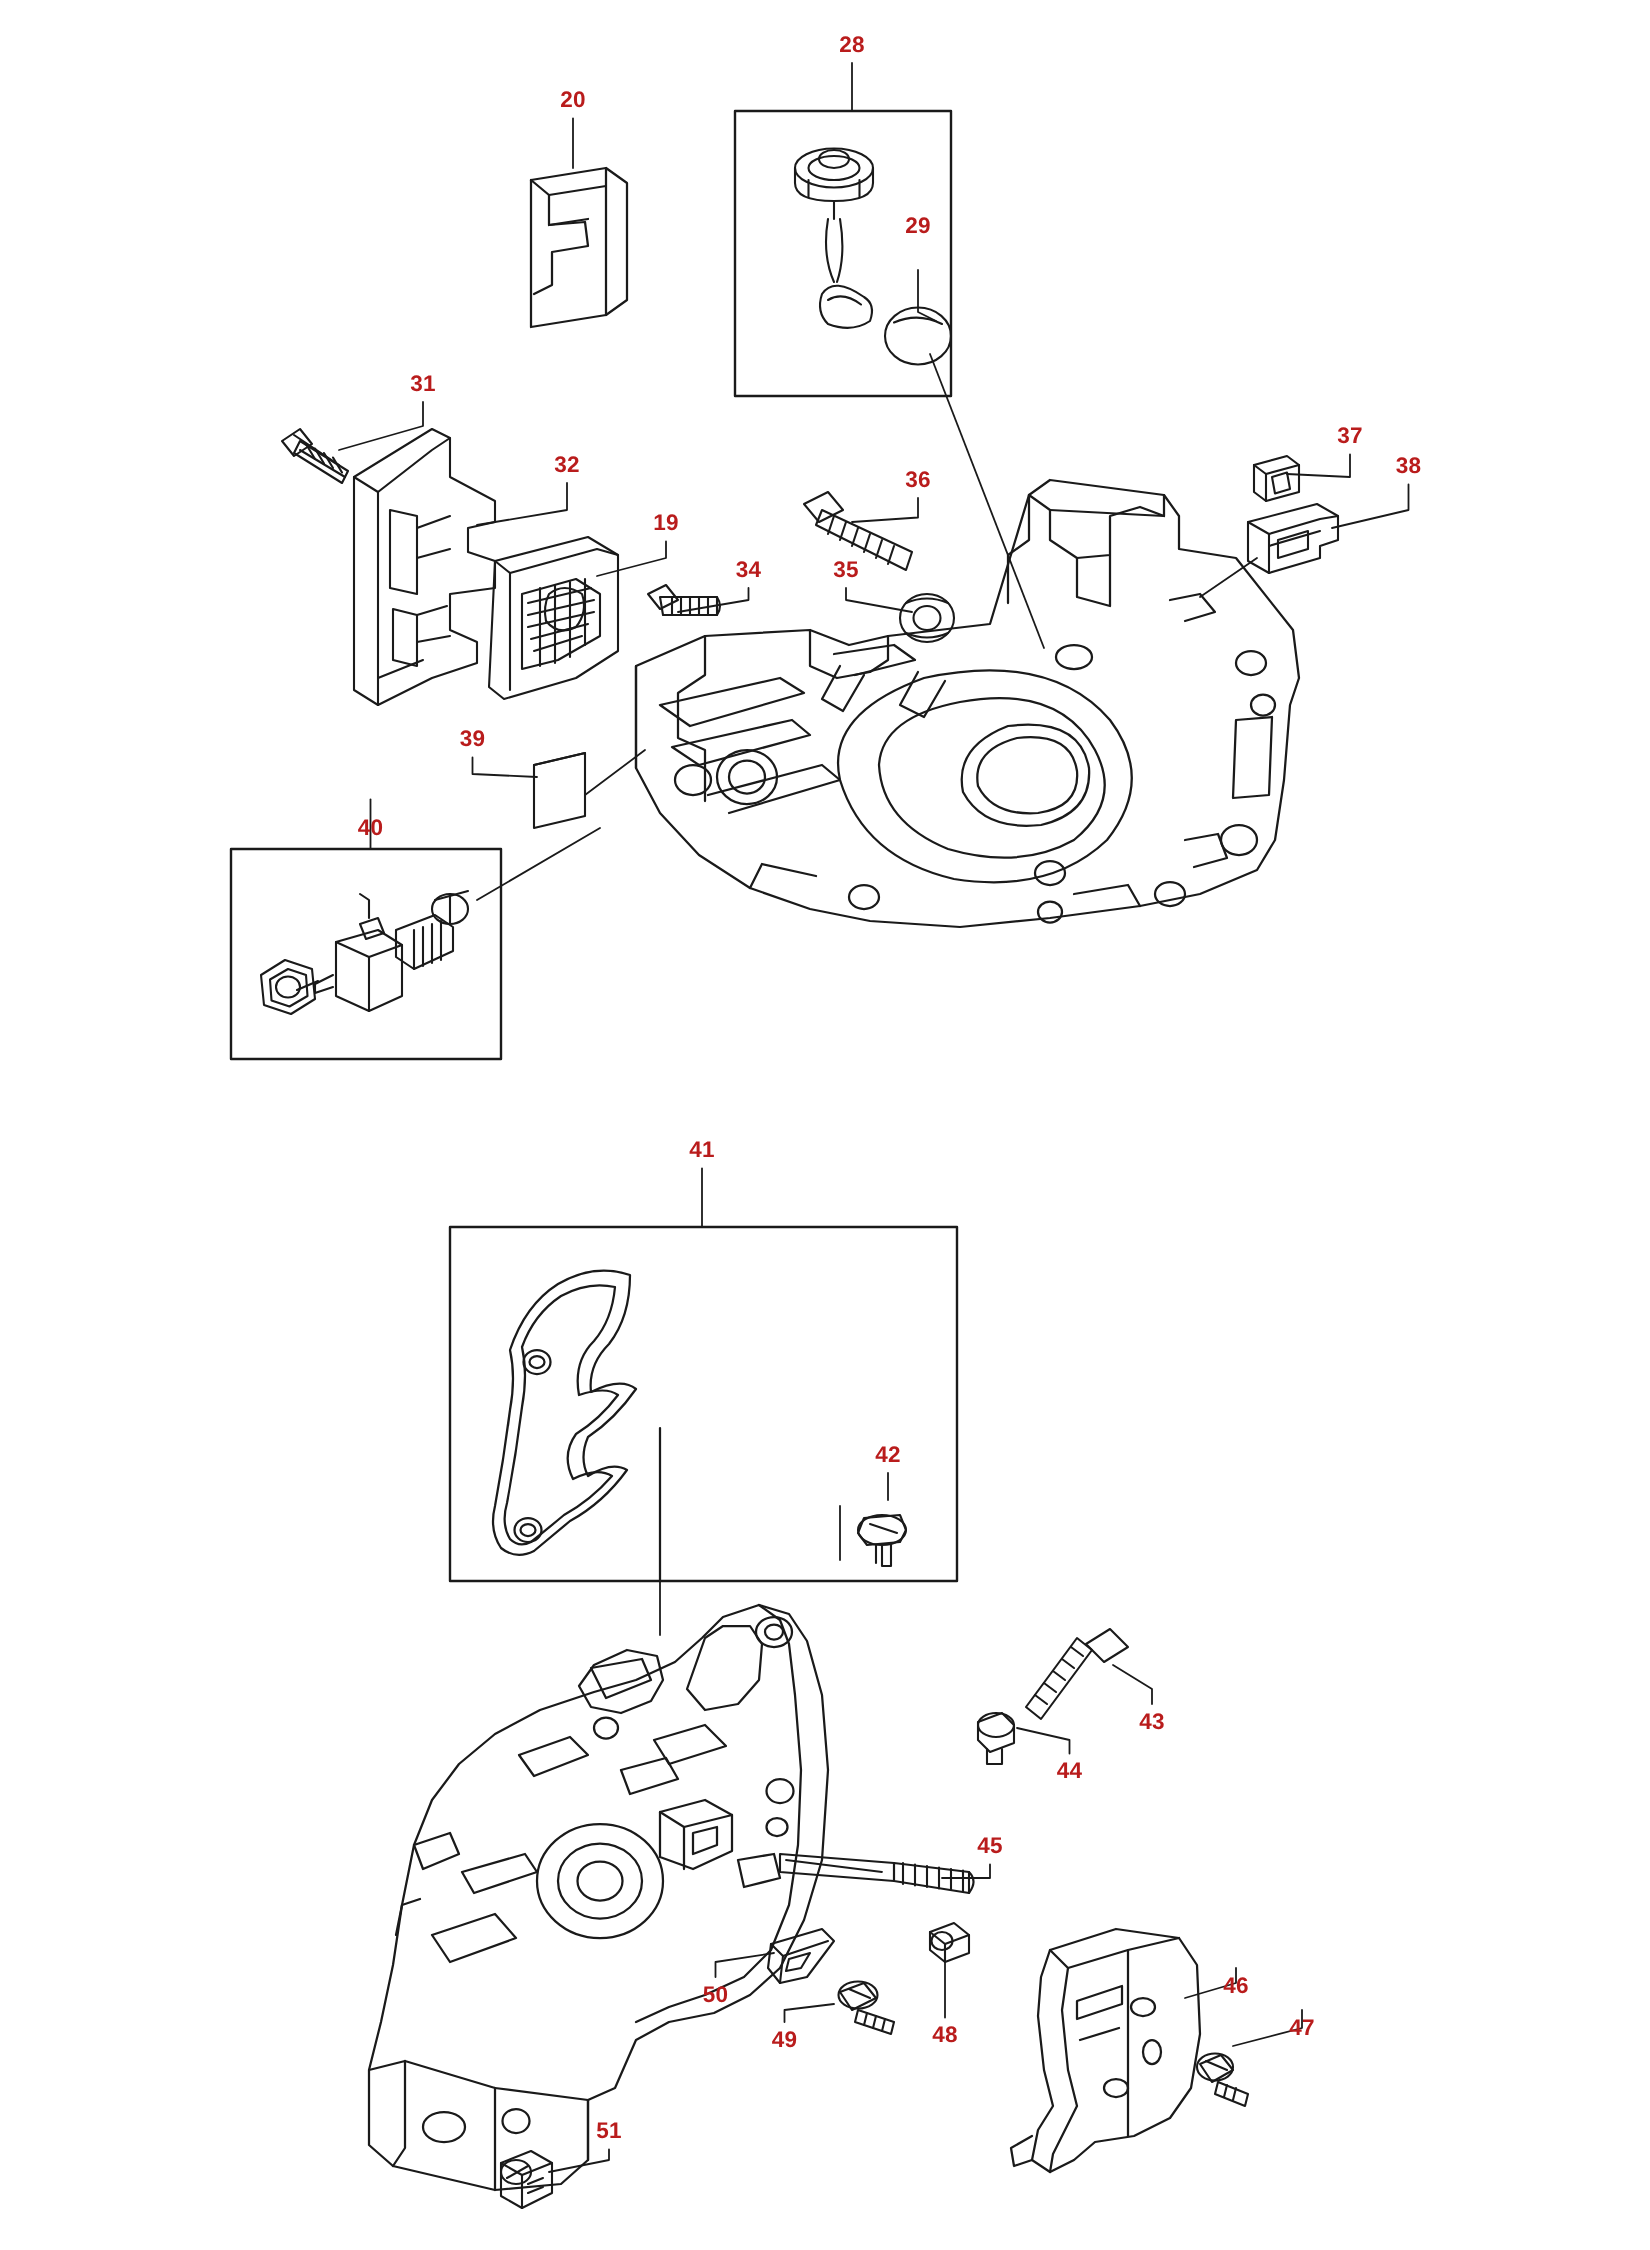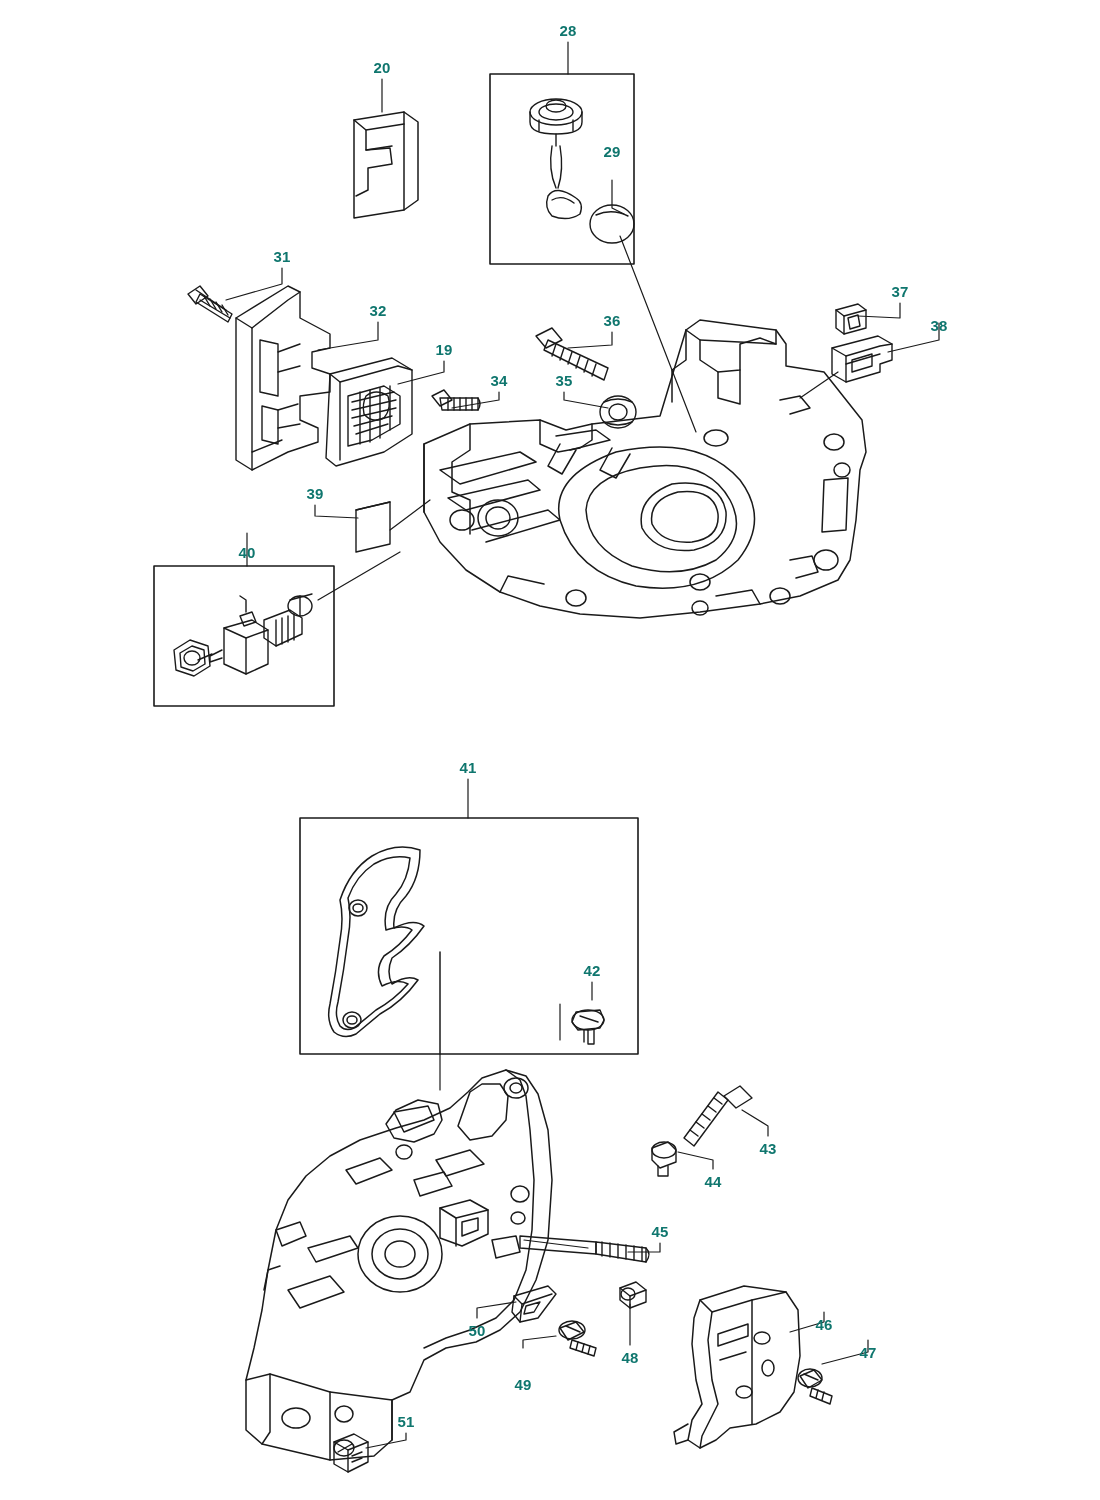--- a/index.html
+++ b/index.html
@@ -20,21 +20,21 @@
   #sheet svg {
     position: absolute;
     left: 0;
     top: 0;
   }
   .callout-label {
     position: absolute;
     font-family: "Liberation Sans", sans-serif;
     font-size: 15px;
     font-weight: bold;
-    color: #0f766e;
+    color: #b91c1c;
     letter-spacing: 0.2px;
     white-space: nowrap;
     transform: translate(-50%, -50%);
   }
 </style>
 </head>
 <body>
 
 <div id="sheet">
 
@@ -391,31 +391,31 @@
     </g>
   </svg>
 
   <div class="callout-label" style="left:568px; top:30px;">28</div>
   <div class="callout-label" style="left:382px; top:67px;">20</div>
   <div class="callout-label" style="left:612px; top:151px;">29</div>
   <div class="callout-label" style="left:282px; top:256px;">31</div>
   <div class="callout-label" style="left:900px; top:291px;">37</div>
   <div class="callout-label" style="left:378px; top:310px;">32</div>
   <div class="callout-label" style="left:612px; top:320px;">36</div>
-  <div class="callout-label" style="left:939px; top:311px;margin-top:14px;">38</div>
+  <div class="callout-label" style="left:939px; top:311px;">38</div>
   <div class="callout-label" style="left:444px; top:349px;">19</div>
   <div class="callout-label" style="left:499px; top:380px;">34</div>
   <div class="callout-label" style="left:564px; top:380px;">35</div>
   <div class="callout-label" style="left:315px; top:493px;">39</div>
   <div class="callout-label" style="left:247px; top:552px;">40</div>
   <div class="callout-label" style="left:468px; top:767px;">41</div>
   <div class="callout-label" style="left:592px; top:970px;">42</div>
   <div class="callout-label" style="left:768px; top:1148px;">43</div>
   <div class="callout-label" style="left:713px; top:1181px;">44</div>
   <div class="callout-label" style="left:660px; top:1231px;">45</div>
   <div class="callout-label" style="left:824px; top:1324px;">46</div>
   <div class="callout-label" style="left:868px; top:1352px;">47</div>
   <div class="callout-label" style="left:630px; top:1357px;">48</div>
   <div class="callout-label" style="left:477px; top:1330px;text-align:right;">50</div>
-  <div class="callout-label" style="left:523px; top:1360px;margin-top:24px;">49</div>
+  <div class="callout-label" style="left:523px; top:1360px;">49</div>
   <div class="callout-label" style="left:406px; top:1421px;">51</div>
 
 </div>
 
 </body></html>

